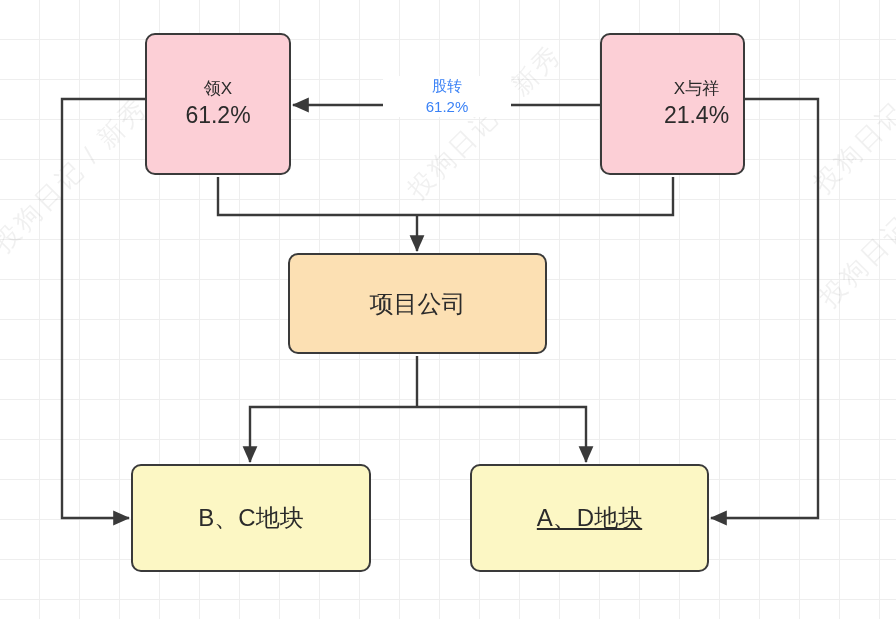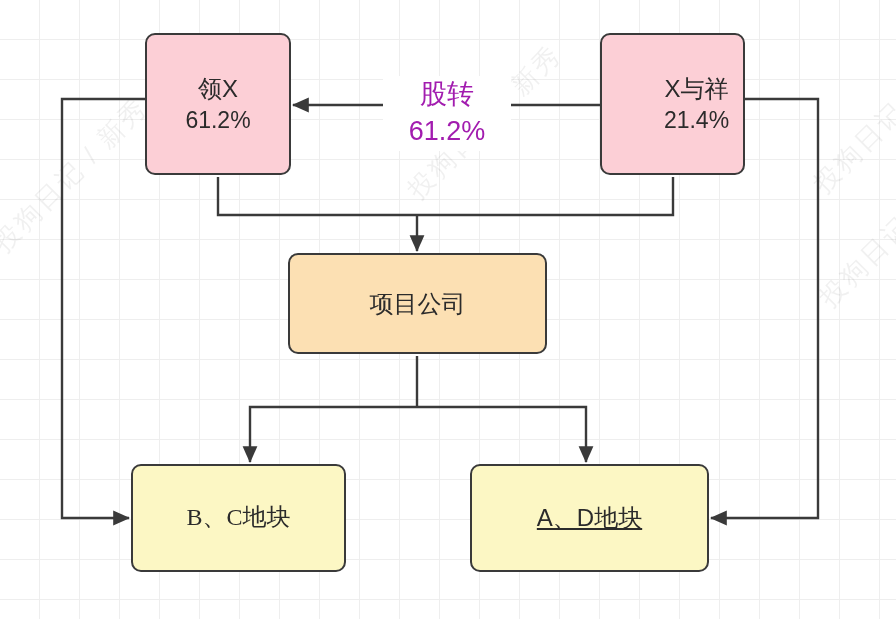--- a/index.html
+++ b/index.html
@@ -52,52 +52,51 @@
     border-radius: 10px;
     display: flex;
     flex-direction: column;
     align-items: center;
     justify-content: center;
     color: #2b2b2b;
     z-index: 3;
     text-align: center;
     line-height: 1.32;
   }
-  .node .line1 { font-size: 24px; }
+  .node .line1 { font-size: 17px; }
   .node .line2 { font-size: 23px; }
   .node.single { font-size: 24px; }
   #node-lingx {
     left: 145px; top: 33px; width: 146px; height: 142px;
     background: #fccfd6;
   }
   #node-xyuxiang {
     left: 600px; top: 33px; width: 145px; height: 142px;
     background: #fccfd6;
     padding-left: 48px;
   }
   #node-project {
     left: 288px; top: 253px; width: 259px; height: 101px;
     background: #fce0b3;
   }
   #node-bc {
-    left: 131px; top: 464px; width: 215px; height: 108px;
+    left: 131px; top: 464px; width: 240px; height: 108px;
     background: #fcf7c4;
-    font-family: Liberation Serif, serif;
   }
   #node-ad {
     left: 470px; top: 464px; width: 239px; height: 108px;
     background: #fcf7c4;
     text-decoration: underline;
   }
   .edge-label {
     position: absolute;
     z-index: 3;
     text-align: center;
-    color: #a21caf;
-    font-size: 27px;
+    color: #3b82f6;
+    font-size: 15px;
     line-height: 1.38;
     background: #ffffff;
     padding: 0 4px;
     white-space: nowrap;
   }
   #label-guzhuan {
     left: 383px; top: 76px; width: 120px;
   }
 </style>
 </head>

